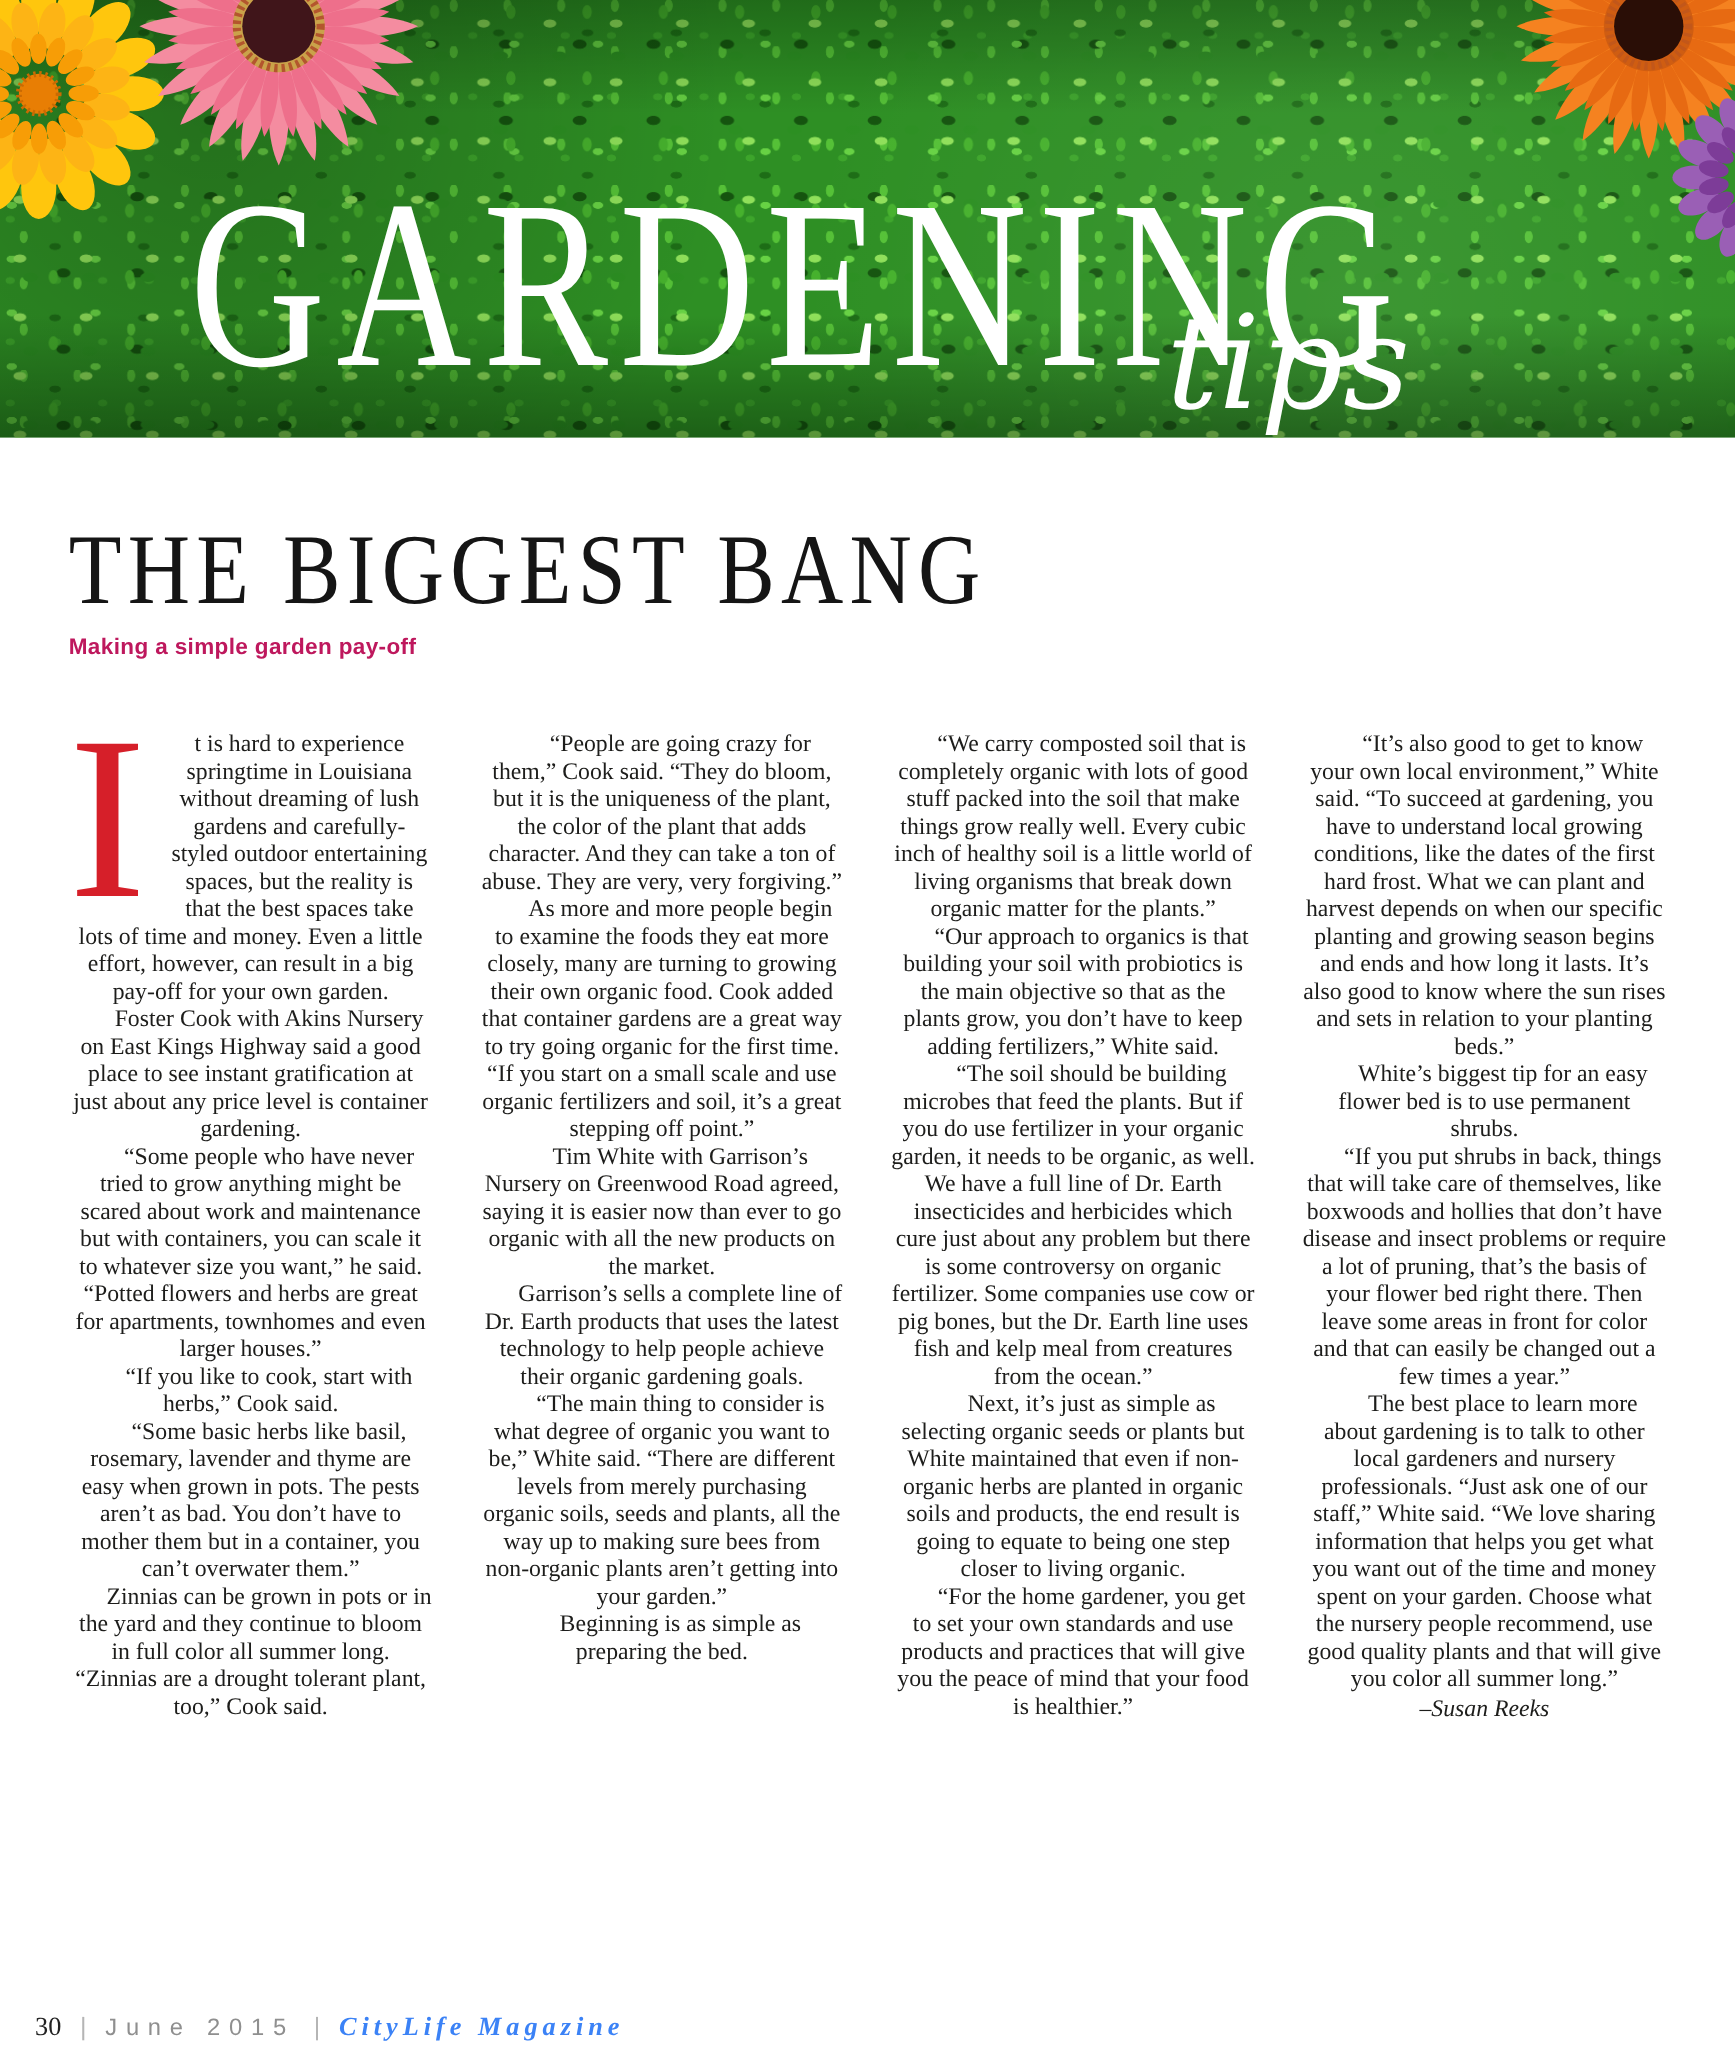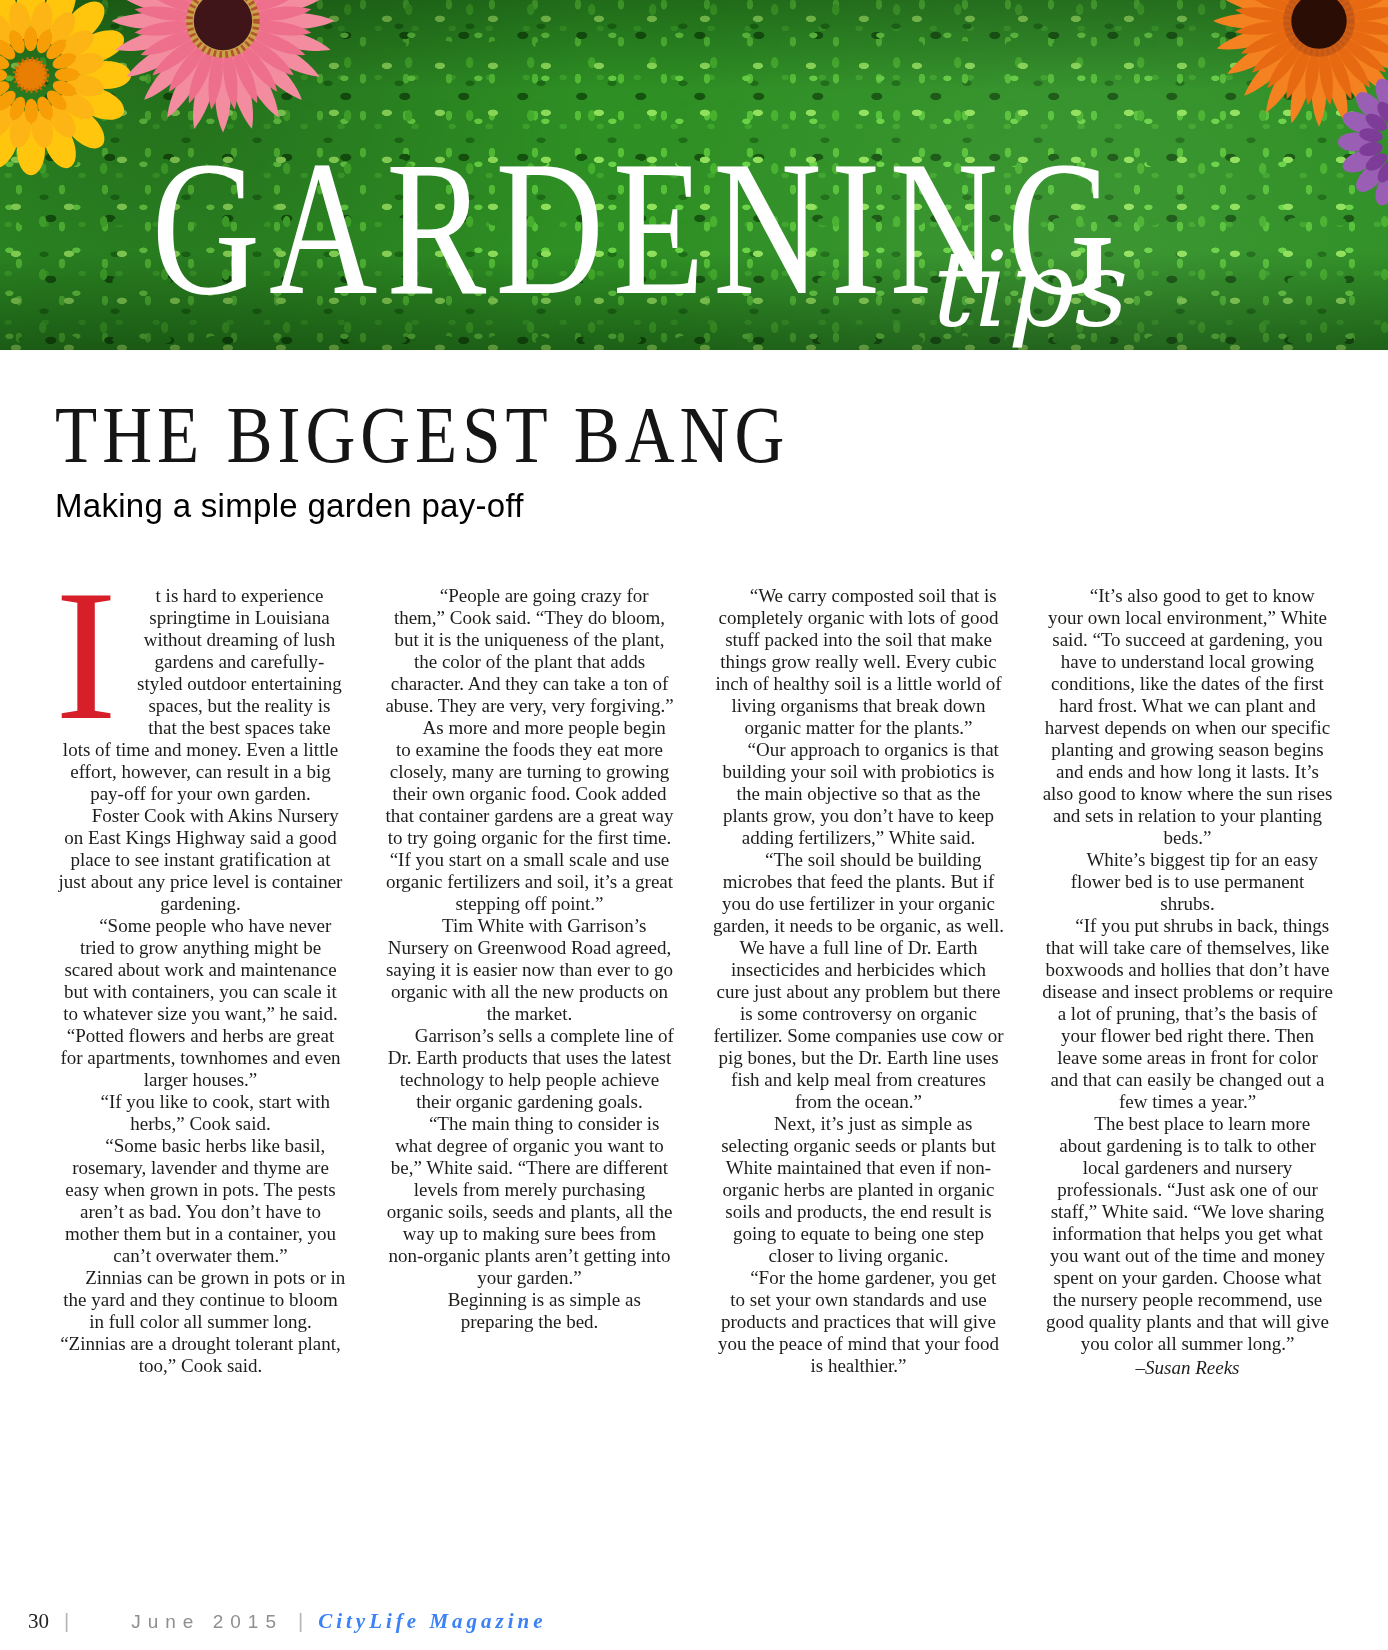--- a/index.html
+++ b/index.html
@@ -43,31 +43,31 @@
     transform:scaleY(1.28); transform-origin:50% 0;
     white-space:nowrap;
   }
   .banner-subtitle {
     position:absolute; top:238px; right:260px;
     font-family:"DejaVu Serif", serif; font-style:italic;
     font-size:104px; color:#ffffff; line-height:1;
   }
 
   
-  .article-head { padding:46px 55px 0 55px; }
+  .article-head { padding:66px 55px 0 55px; }
   .headline {
     font-family:"Liberation Serif", serif; font-weight:400;
     font-size:69px; letter-spacing:5px; color:#151515;
     transform:scaleY(1.16); transform-origin:0 0;
     white-space:nowrap; line-height:1;
   }
   .deck {
     margin-top:22px;
     font-family:"Liberation Sans", sans-serif;
-    font-size:33px; color:#000000; letter-spacing:.3px;
+    font-size:18px; color:#be185d; letter-spacing:.3px;font-weight:bold;
   }
 
   
   .columns {
     position:absolute; left:55px; top:585px; width:1278px;
     display:flex; gap:38px;
   }
   .col { width:291px; flex:0 0 291px; }
   .col p {
     font-family:"Liberation Serif", serif;
@@ -86,21 +86,21 @@
     margin-top:2px;
   }
 
   
   .footer {
     position:absolute; left:28px; bottom:16px;
     display:flex; align-items:baseline; gap:15px; white-space:nowrap;
   }
   .footer .page-num { font-family:"Liberation Serif", serif; font-size:21px; color:#222222;margin-top:28px; }
   .footer .sep { font-family:"Liberation Sans", sans-serif; font-size:20px; color:#b5b5b5; font-weight:300; }
-  .footer .issue { font-family:"Liberation Sans", sans-serif; font-size:19px; color:#8f8f8f; letter-spacing:7px;margin-left:47px; }
+  .footer .issue { font-family:"Liberation Sans", sans-serif; font-size:19px; color:#8f8f8f; letter-spacing:7px; }
   .footer .mag { font-family:"Liberation Serif", serif; font-style:italic; font-weight:700; font-size:21px; letter-spacing:4px; color:#3b82f6; }
 </style>
 </head>
 <body>
 
 <div class="page">
 
   <header class="banner">
 
     <svg class="fl fl-zinnia" viewBox="-110 -110 220 220" aria-hidden="true">

